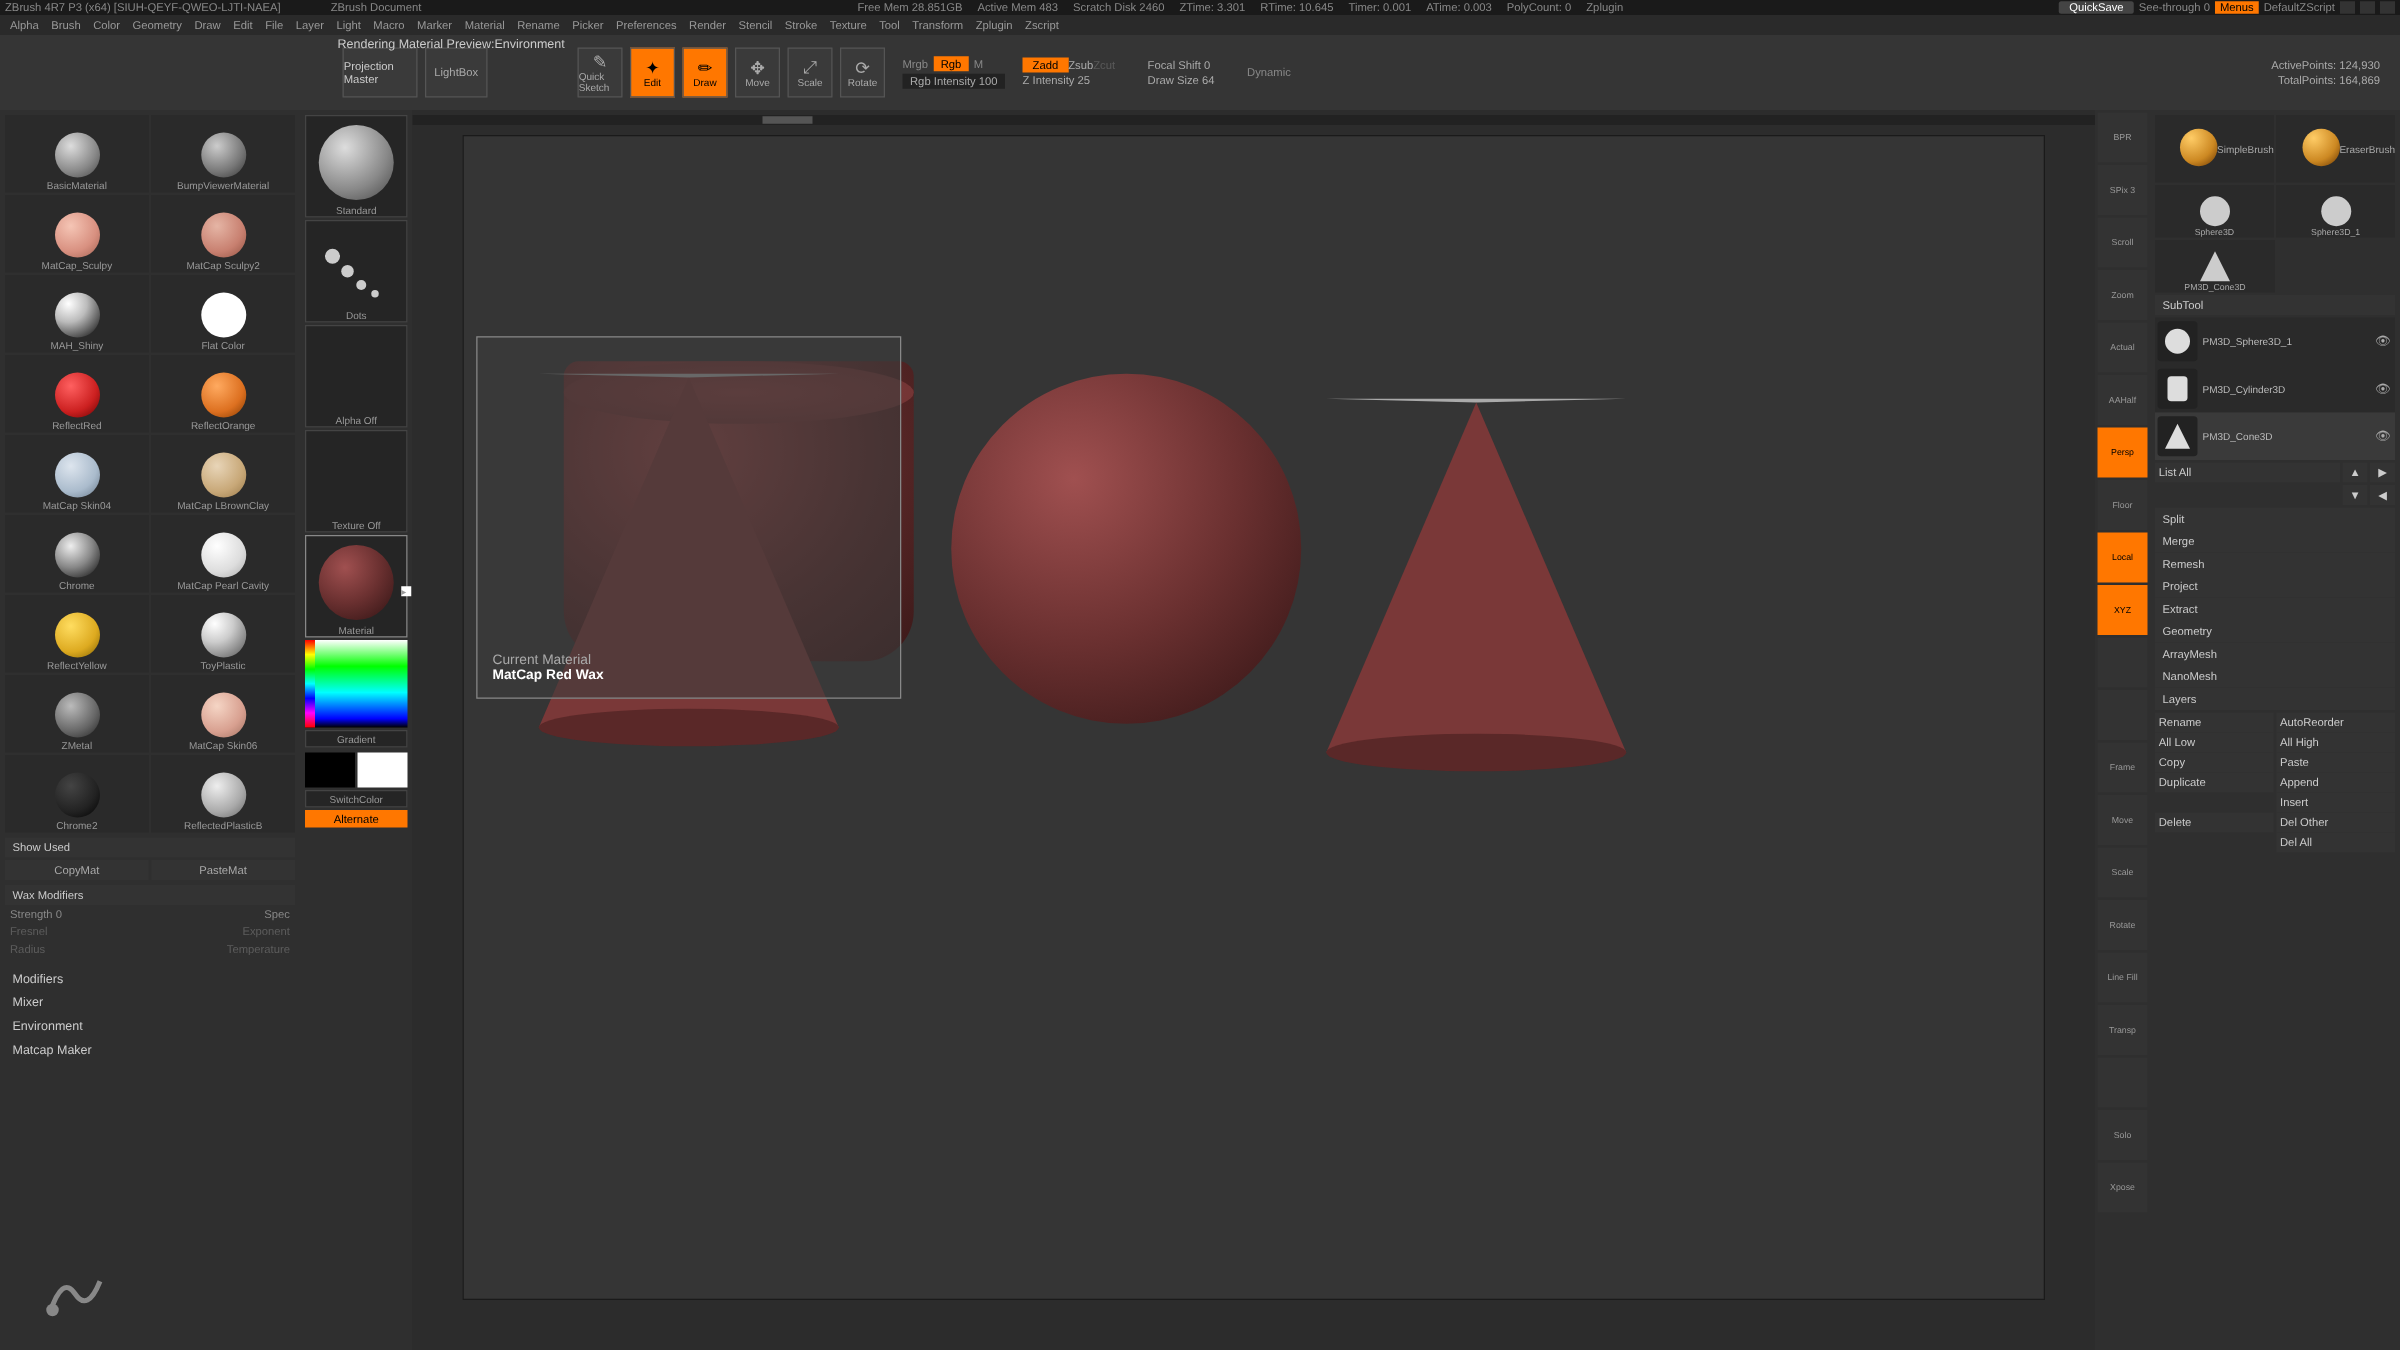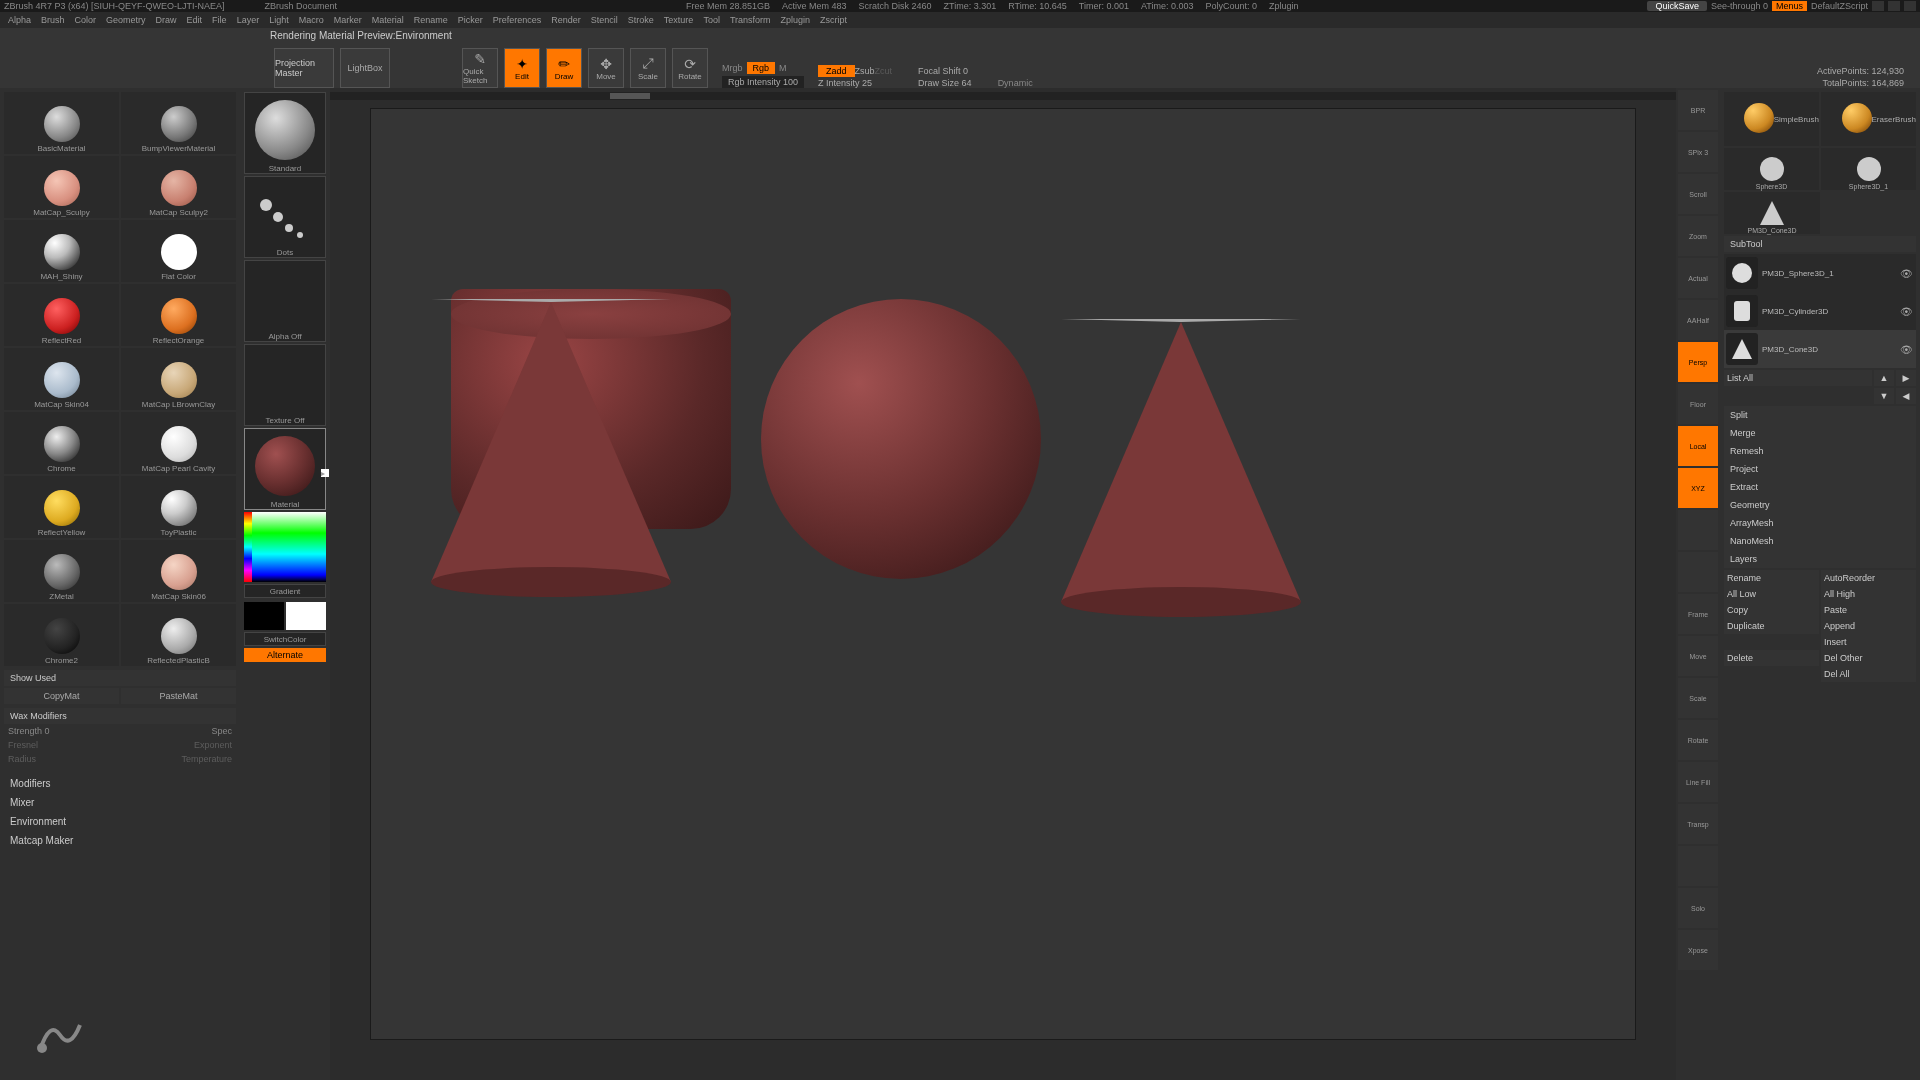--- a/index.html
+++ b/index.html
@@ -15,21 +15,21 @@
 .titlebar .seethrough { color: #888; }
 .titlebar .menus-btn { background: #ff7700; color: #000; padding: 0 4px; }
 .titlebar .script { color: #888; }
 .titlebar .winbtn { width: 12px; height: 10px; background: #333; }
 
 
 .menubar { height: 16px; background: #2a2a2a; display: flex; align-items: center; padding: 0 8px; gap: 10px; font-size: 9px; color: #999; }
 .menubar span { cursor: pointer; }
 
 
-.toolbar { height: 60px; background: #353535; display: flex; align-items: flex-end; padding: 0 8px; gap: 6px; position: relative; }
+.toolbar { height: 60px; background: #353535; display: flex; align-items: center; padding: 0 8px; gap: 6px; position: relative; }
 .status-line { position: absolute; top: 2px; left: 270px; font-size: 10px; color: #ccc; }
 .proj-master { width: 60px; height: 40px; background: #3a3a3a; border: 1px solid #555; display: flex; flex-direction: column; align-items: center; justify-content: center; font-size: 9px; color: #ccc; }
 .lightbox { width: 50px; height: 40px; background: #3a3a3a; border: 1px solid #555; display: flex; align-items: center; justify-content: center; font-size: 9px; }
 .toolbtn { width: 36px; height: 40px; background: #3a3a3a; border: 1px solid #555; display: flex; flex-direction: column; align-items: center; justify-content: center; font-size: 8px; }
 .toolbtn.orange { background: #ff7700; color: #000; }
 .rgbctl { display: flex; flex-direction: column; gap: 2px; margin-left: 8px; font-size: 9px; }
 .rgbctl .row { display: flex; gap: 4px; align-items: center; }
 .rgbctl .lbl { color: #888; }
 .rgbctl .val { background: #222; padding: 1px 6px; }
 .rgbctl .rgb-on { background: #ff7700; color: #000; padding: 1px 6px; }
@@ -359,20 +359,26 @@
     </div>
     <div class="viewport">
       <div class="shape-cylinder" style="top:180px;left:80px"></div>
       <div style="position:absolute;top:190px;left:60px">
         <div class="shape-cone cone1"></div>
       </div>
       <div class="shape-sphere" style="top:190px;left:390px"></div>
       <div style="position:absolute;top:210px;left:690px">
         <div class="shape-cone cone1"></div>
       </div>
+      <div class="tooltip-box" style="top:160px;left:10px;width:340px;height:290px">
+        <div style="position:absolute;bottom:12px;left:12px">
+          <div class="tt-lbl">Current Material</div>
+          <div class="tt-val">MatCap Red Wax</div>
+        </div>
+      </div>
     </div>
   </div>
 
   <div class="right-strip" id="right-strip">
       <div class="rs-btn">BPR</div>
       <div class="rs-btn">SPix 3</div>
       <div class="rs-btn">Scroll</div>
       <div class="rs-btn">Zoom</div>
       <div class="rs-btn">Actual</div>
       <div class="rs-btn">AAHalf</div>

